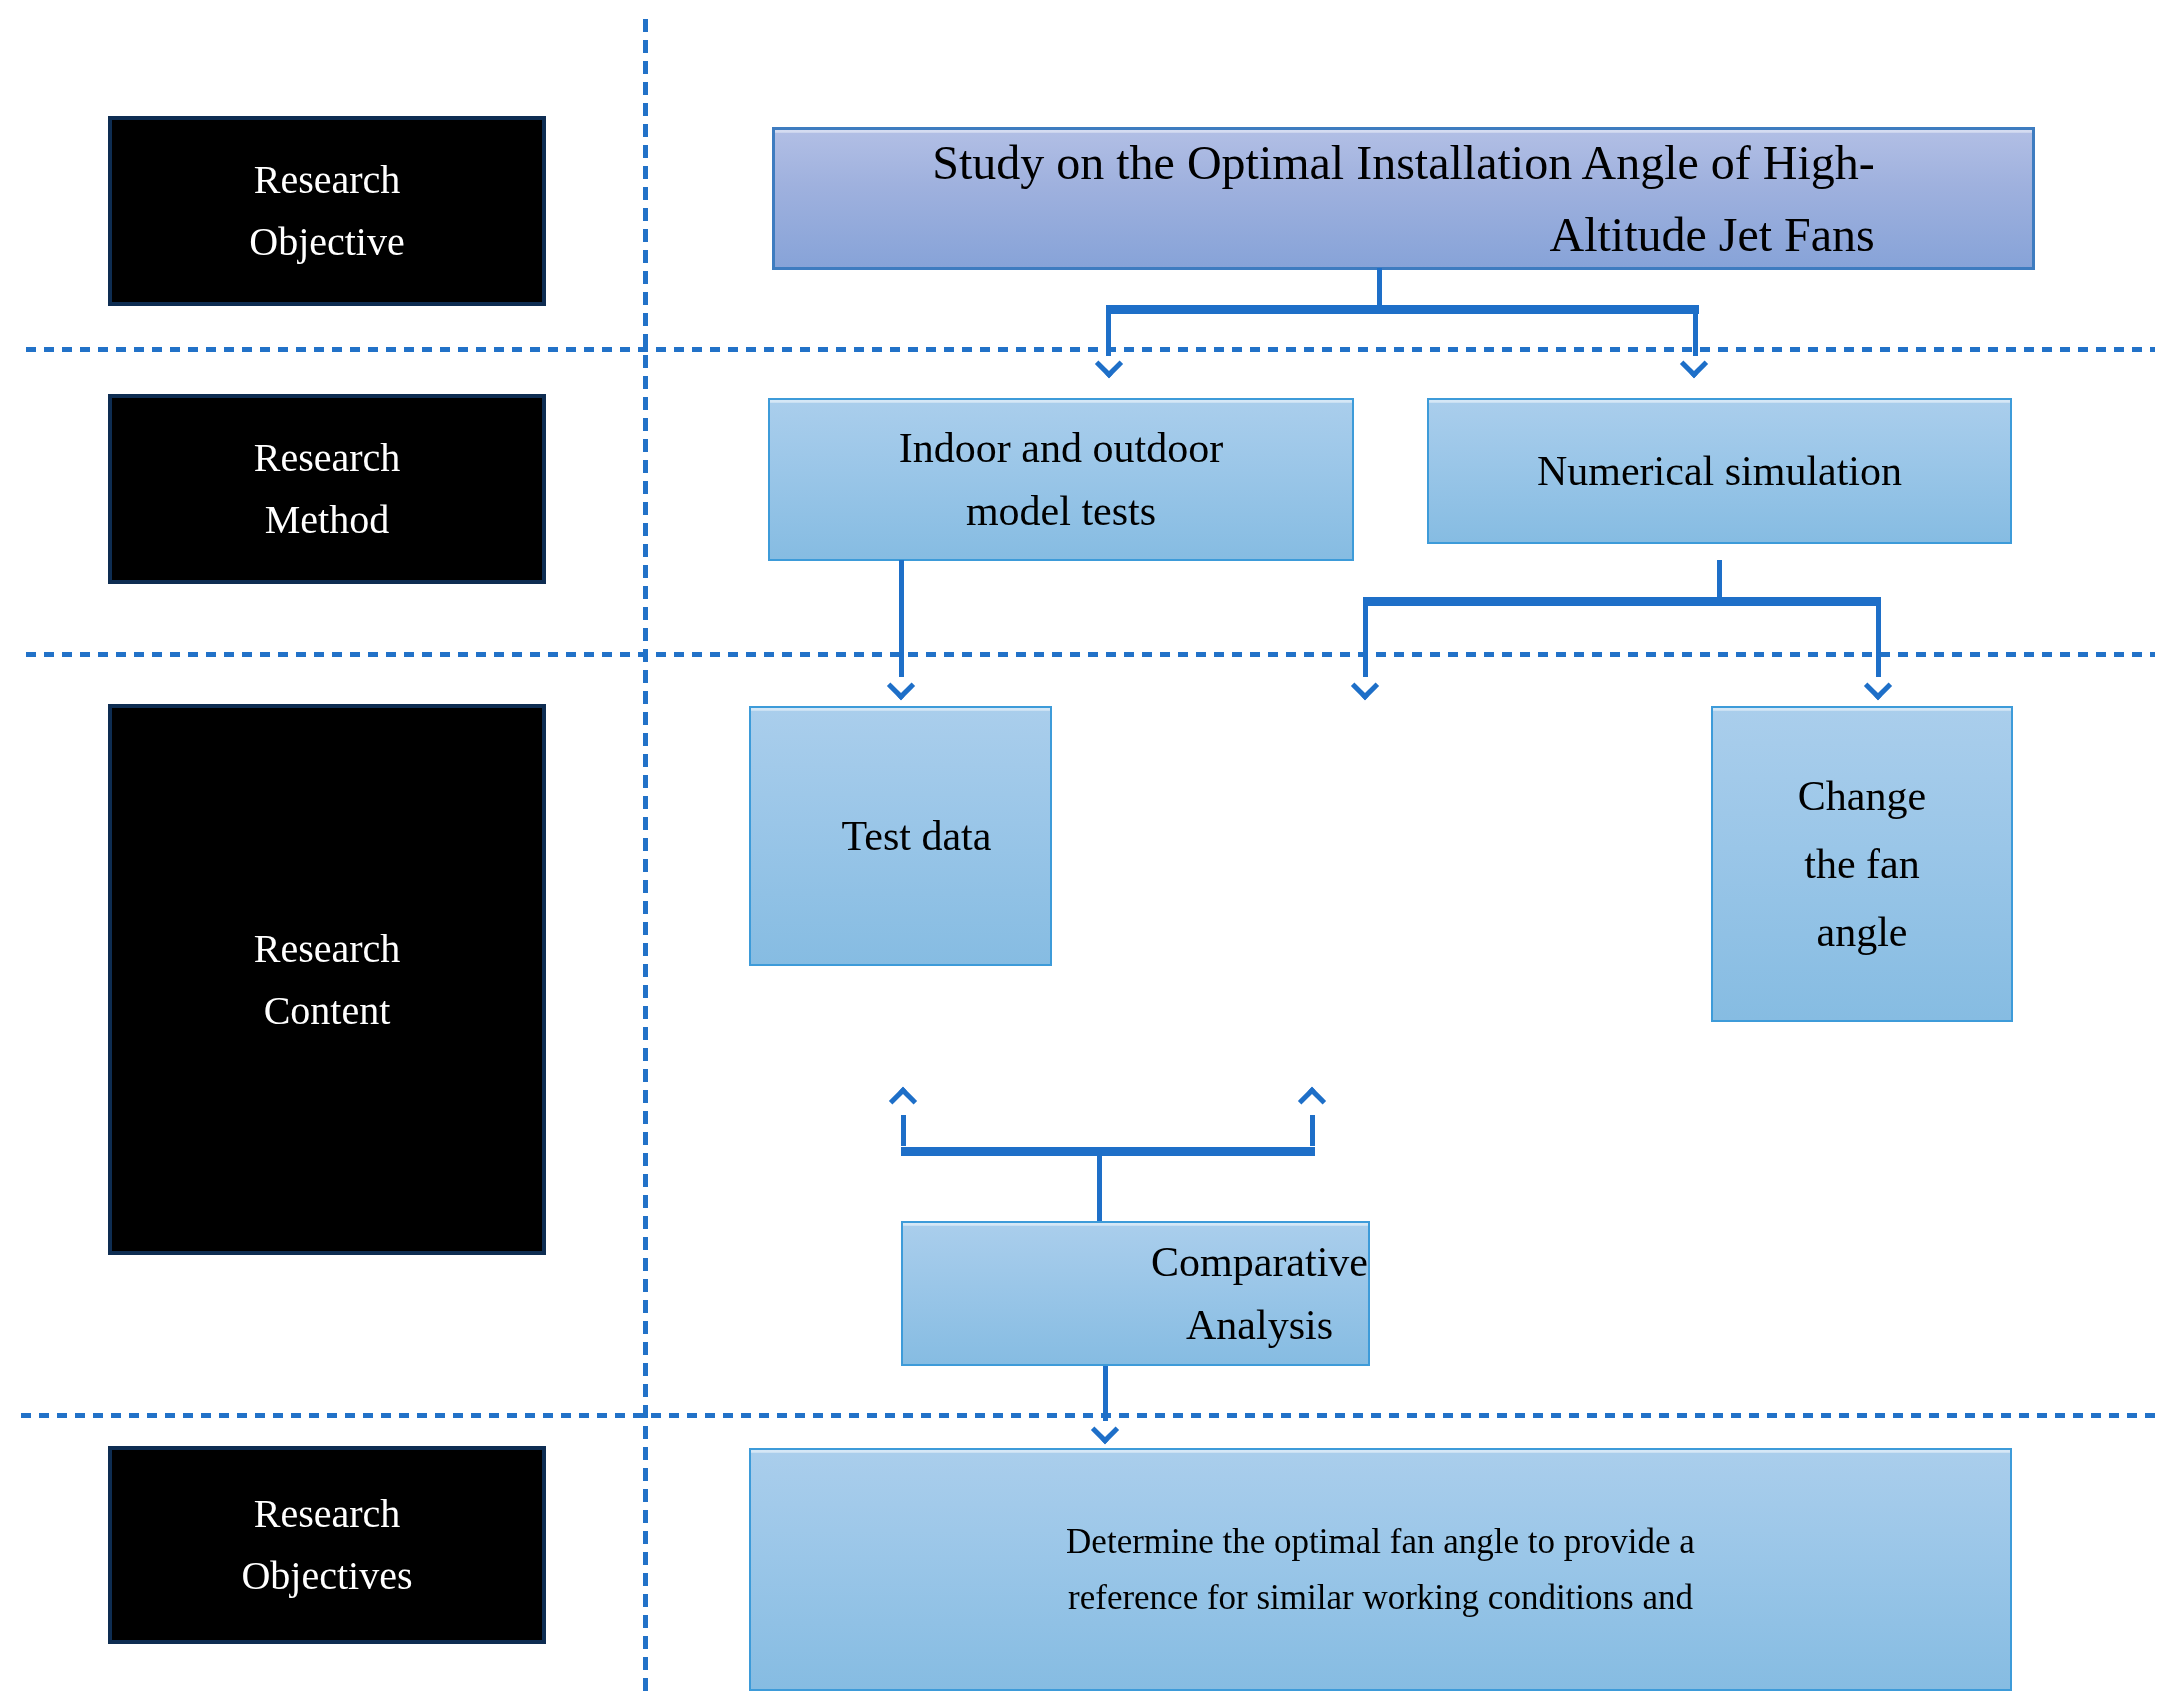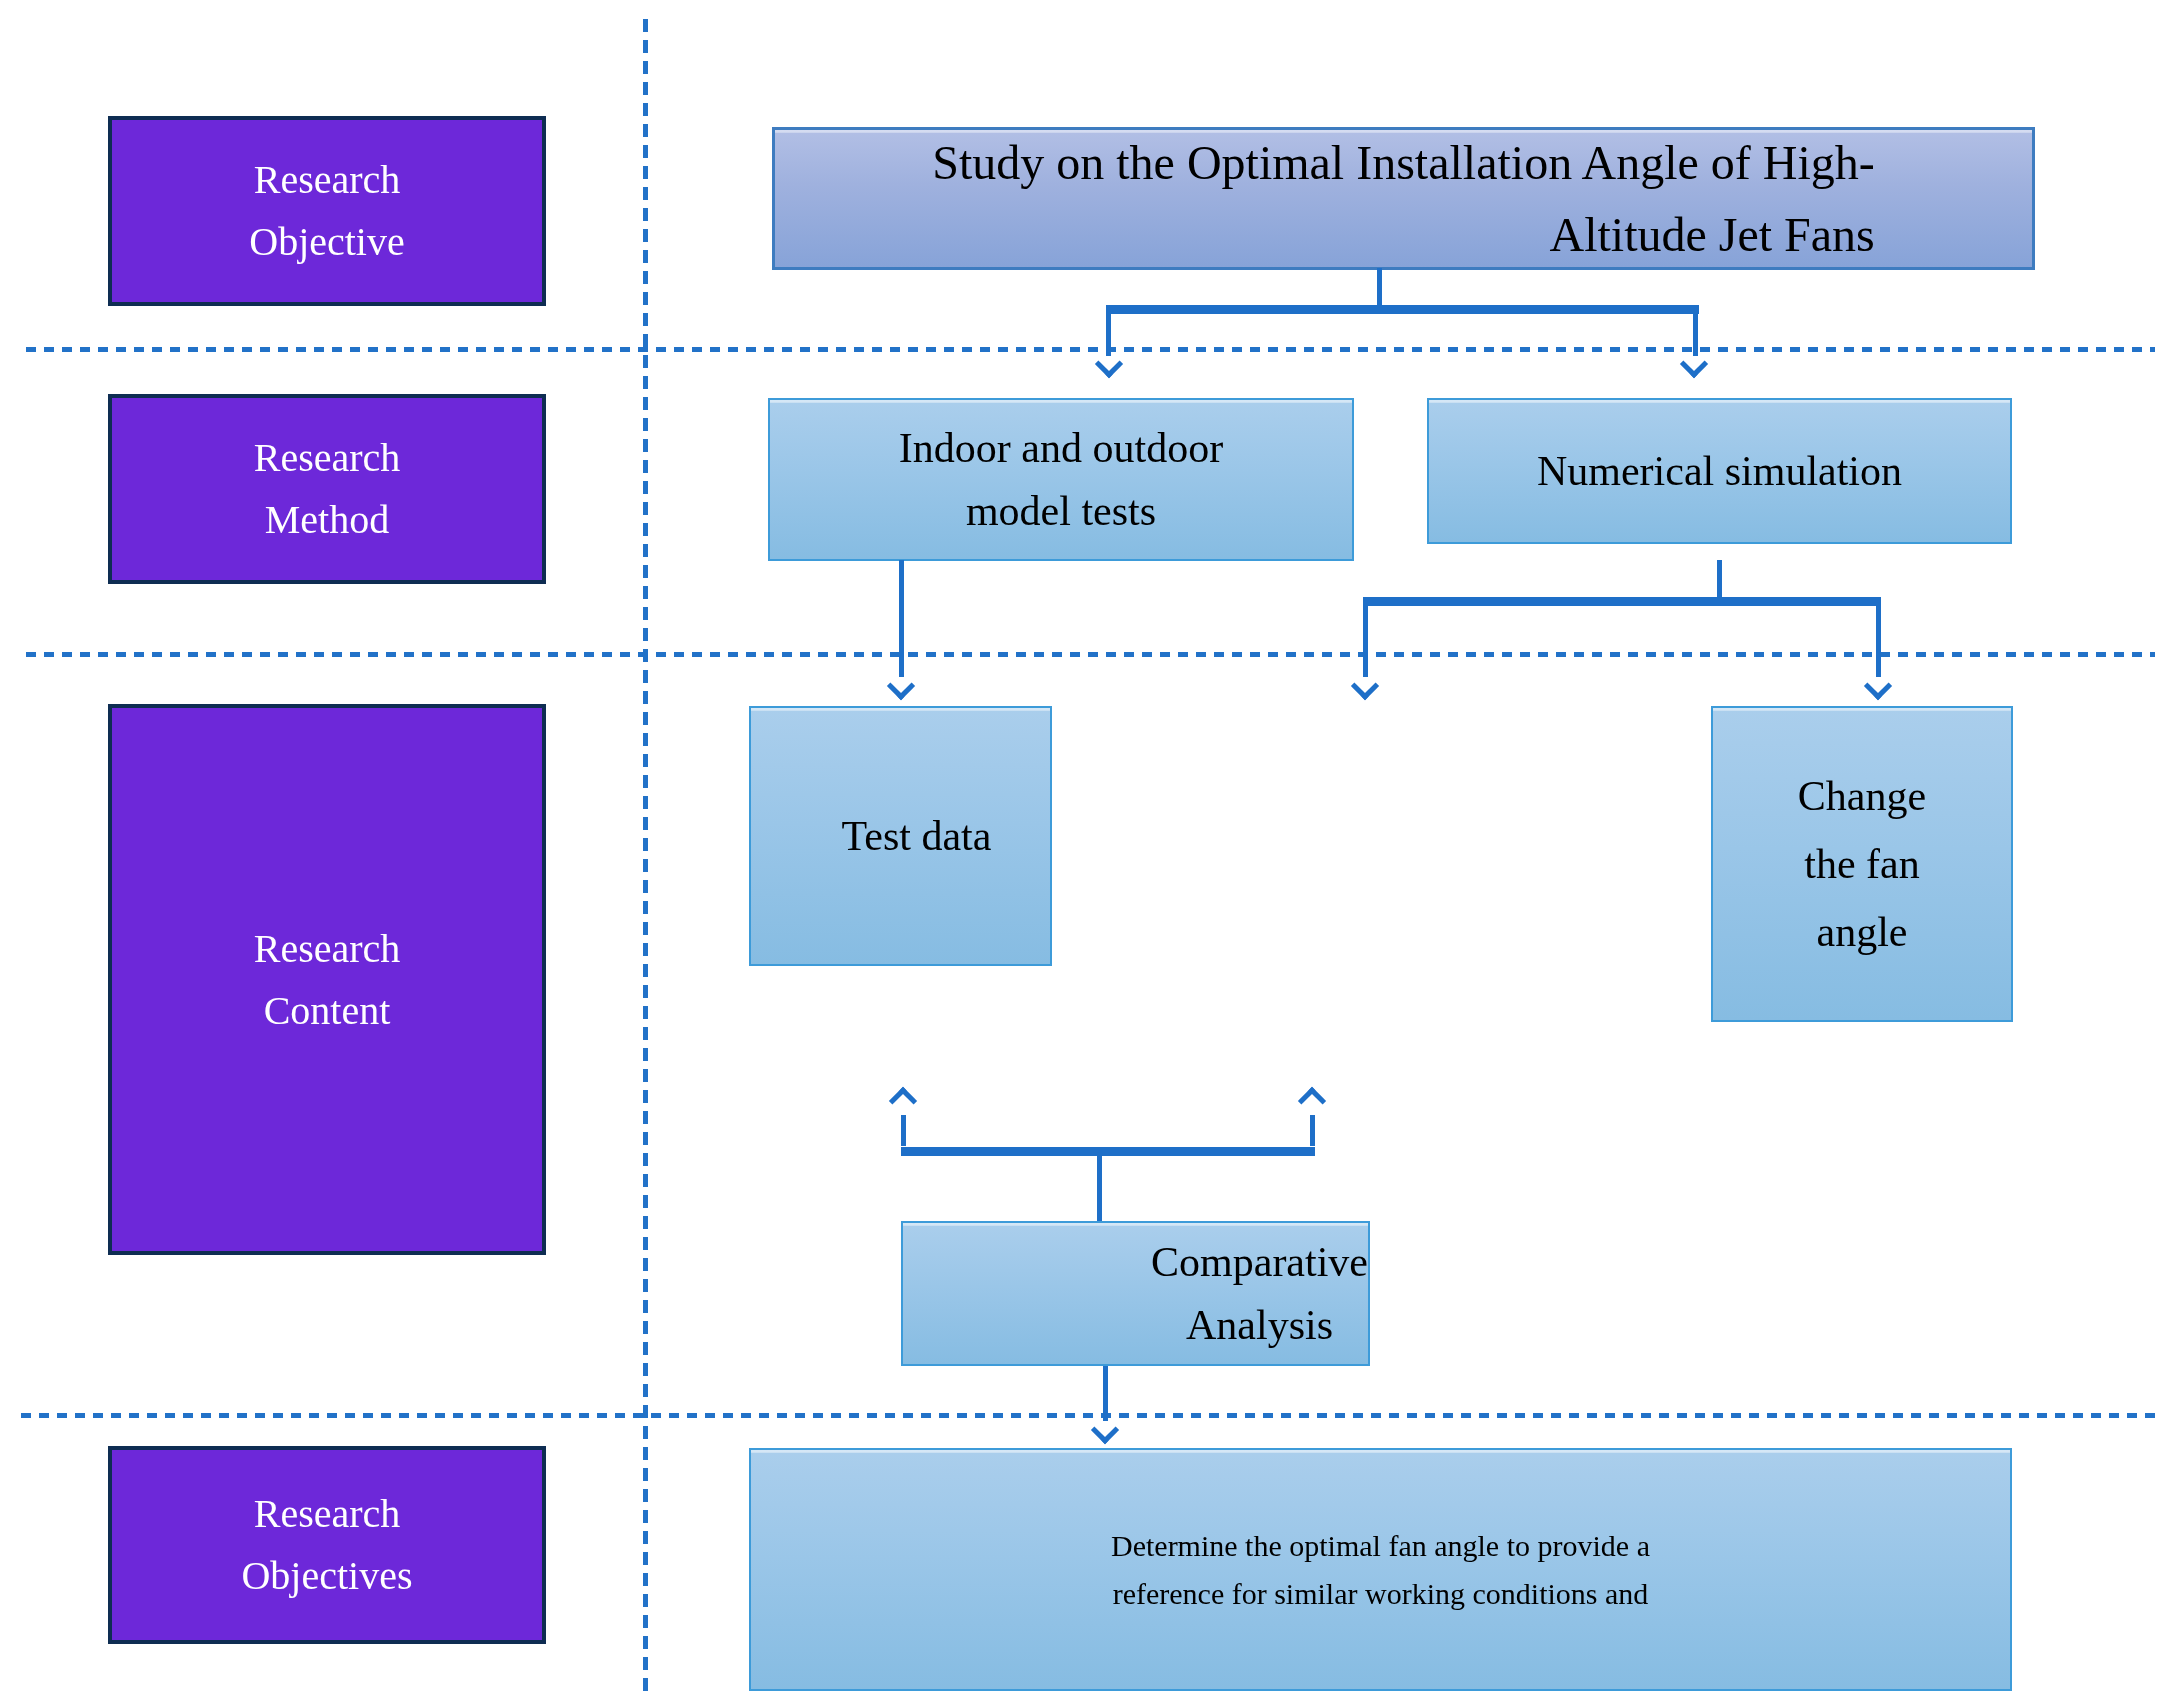--- a/index.html
+++ b/index.html
@@ -6,35 +6,35 @@
   #canvas{
     position:relative;width:2172px;height:1704px;background:#ffffff;
     font-family:"Liberation Serif","DejaVu Serif",serif;overflow:hidden;color:#000;
   }
   .box{
     position:absolute;display:flex;align-items:center;justify-content:center;
     text-align:center;box-sizing:border-box;
   }
   .lines span{display:block;}
   .dark{
-    background:#6d28d9;border:4.1px solid #0E2D52;color:#ffffff;
+    background:#000000;border:4.1px solid #0E2D52;color:#ffffff;
     font-size:40px;line-height:1.55;
   }
   .light{
     background:linear-gradient(180deg,#AACEEC 0%,#9AC6E8 45%,#86BCE2 100%);
     border:2.7px solid #3D9BD9;box-shadow:inset 0 2.7px 0 rgba(255,255,255,.5);
     font-size:42px;line-height:1.5;
   }
   .title-box{
     background:linear-gradient(180deg,#B2BFE5 0%,#9FB1DE 40%,#87A3D8 100%);
     border:3.4px solid #3E7CC0;box-shadow:inset 0 2.7px 0 rgba(255,255,255,.45);
     font-size:48px;line-height:1.5;
   }
   .content{line-height:1.62;}
-  .outcome{font-size:30px;line-height:1.6;}
+  .outcome{font-size:35px;line-height:1.6;}
   .hline{position:absolute;height:4.8px;background:repeating-linear-gradient(90deg,#2272C8 0 10.2px,transparent 10.2px 18px);}
   .vline{position:absolute;width:4.8px;background:repeating-linear-gradient(180deg,#2272C8 0 13px,transparent 13px 21px);}
   .stem{position:absolute;background:#1E6FC8;}
   .chev{position:absolute;width:15px;height:15px;border-left:5.5px solid #1E6FC8;border-bottom:5.5px solid #1E6FC8;}
   .chev.down{transform:rotate(-45deg);}
   .chev.up{transform:rotate(135deg);}
 </style>
 </head>
 <body>
 

